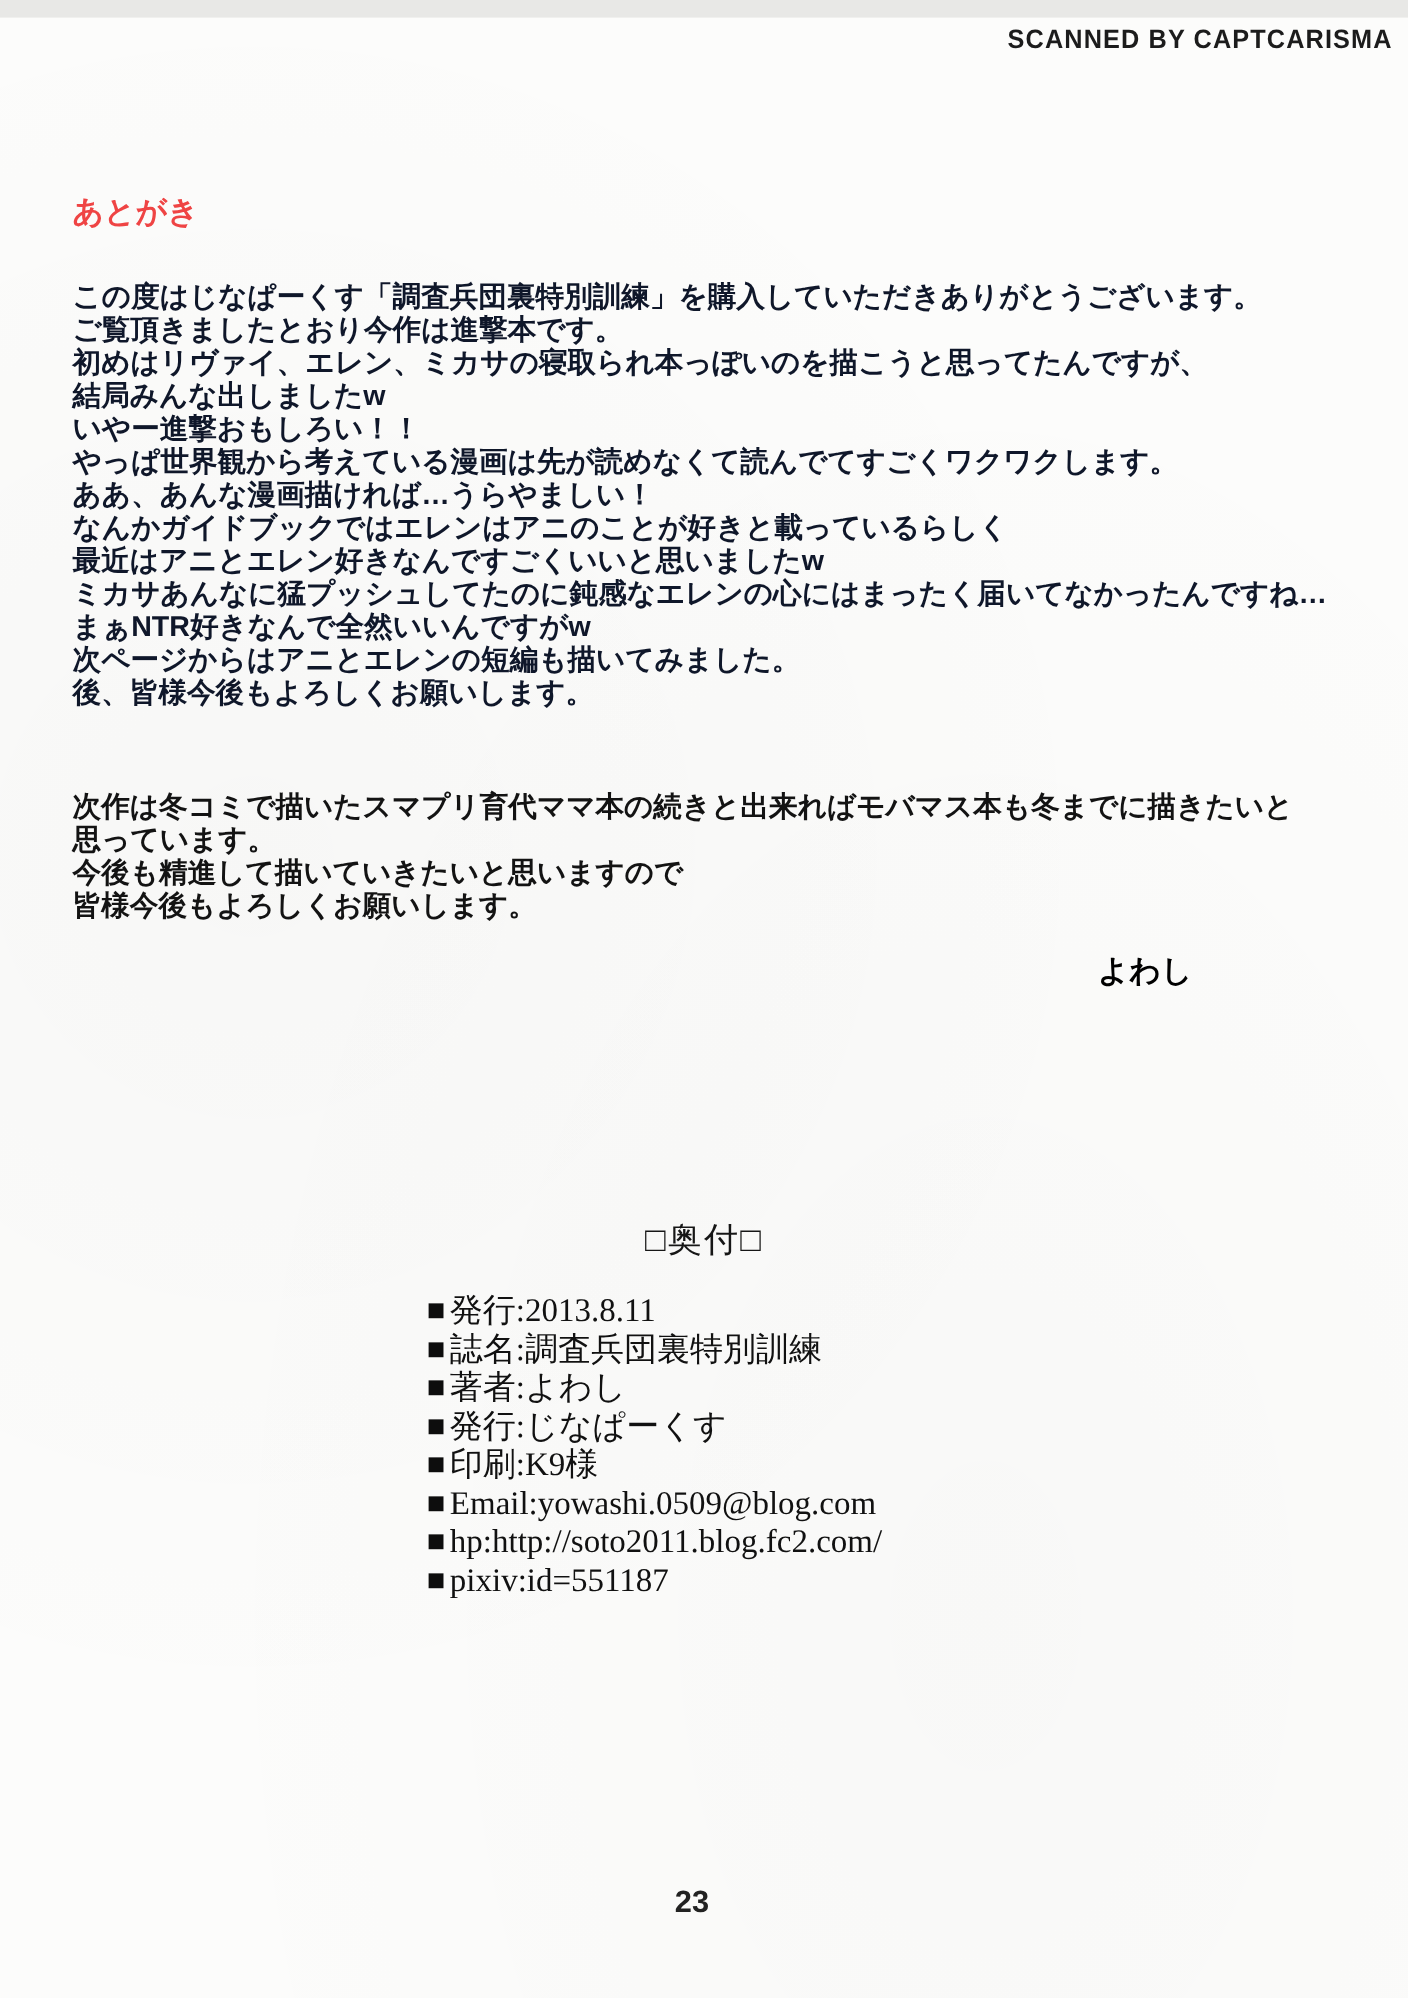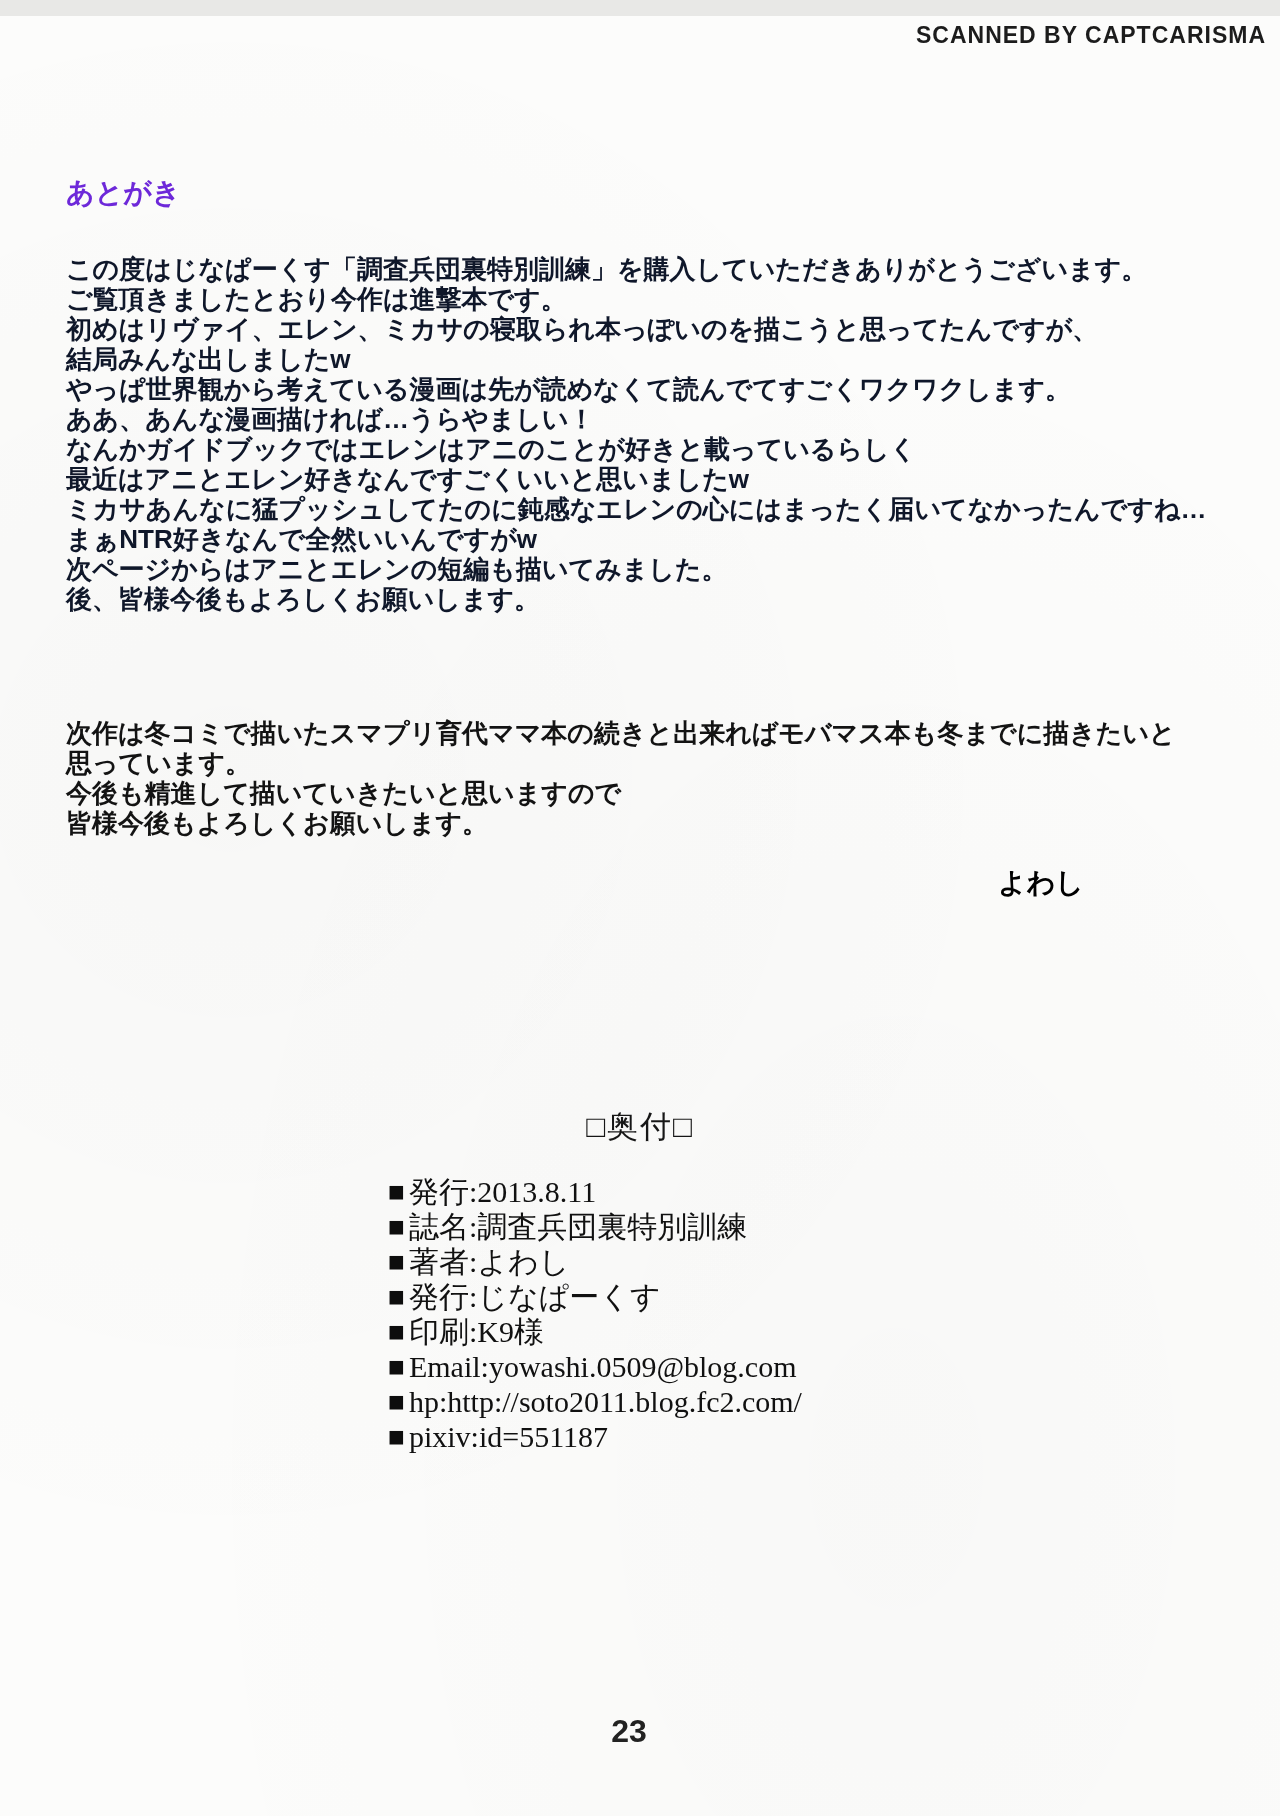--- a/index.html
+++ b/index.html
@@ -38,21 +38,21 @@
     color: #1c1c1c;
     transform: scaleY(1.05);
   }
 
   .afterword-heading {
     position: absolute;
     top: 158px;
     left: 66px;
     font-size: 28px;
     font-weight: 600;
-    color: #6d28d9;
+    color: #ef4444;
   }
 
   .body-block {
     position: absolute;
     left: 66px;
     top: 238px;
     width: 1190px;
     font-size: 26px;
     font-weight: 600;
     line-height: 30px;
@@ -122,39 +122,40 @@
     line-height: 1;
     color: #0d0d0d;
   }
 
   .page-number {
     position: absolute;
     top: 1697px;
     left: 0;
     width: 1258px;
     text-align: center;
-    font-size: 32px;
+    font-size: 28px;
     font-weight: 600;
     color: #222;
   }
 </style>
 </head>
 <body>
 
 <div class="page">
 
   <div class="scan-credit">SCANNED BY CAPTCARISMA</div>
 
   <div class="afterword-heading">あとがき</div>
 
   <div class="body-block">
     <div class="line">この度はじなぱーくす「調査兵団裏特別訓練」を購入していただきありがとうございます。</div>
     <div class="line">ご覧頂きましたとおり今作は進撃本です。</div>
     <div class="line">初めはリヴァイ、エレン、ミカサの寝取られ本っぽいのを描こうと思ってたんですが、</div>
     <div class="line">結局みんな出しましたw</div>
+    <div class="line">いやー進撃おもしろい！！</div>
     <div class="line">やっぱ世界観から考えている漫画は先が読めなくて読んでてすごくワクワクします。</div>
     <div class="line">ああ、あんな漫画描ければ…うらやましい！</div>
     <div class="line">なんかガイドブックではエレンはアニのことが好きと載っているらしく</div>
     <div class="line">最近はアニとエレン好きなんですごくいいと思いましたw</div>
     <div class="line">ミカサあんなに猛プッシュしてたのに鈍感なエレンの心にはまったく届いてなかったんですね…</div>
     <div class="line">まぁNTR好きなんで全然いいんですがw</div>
     <div class="line">次ページからはアニとエレンの短編も描いてみました。</div>
     <div class="line">後、皆様今後もよろしくお願いします。</div>
   </div>
 

